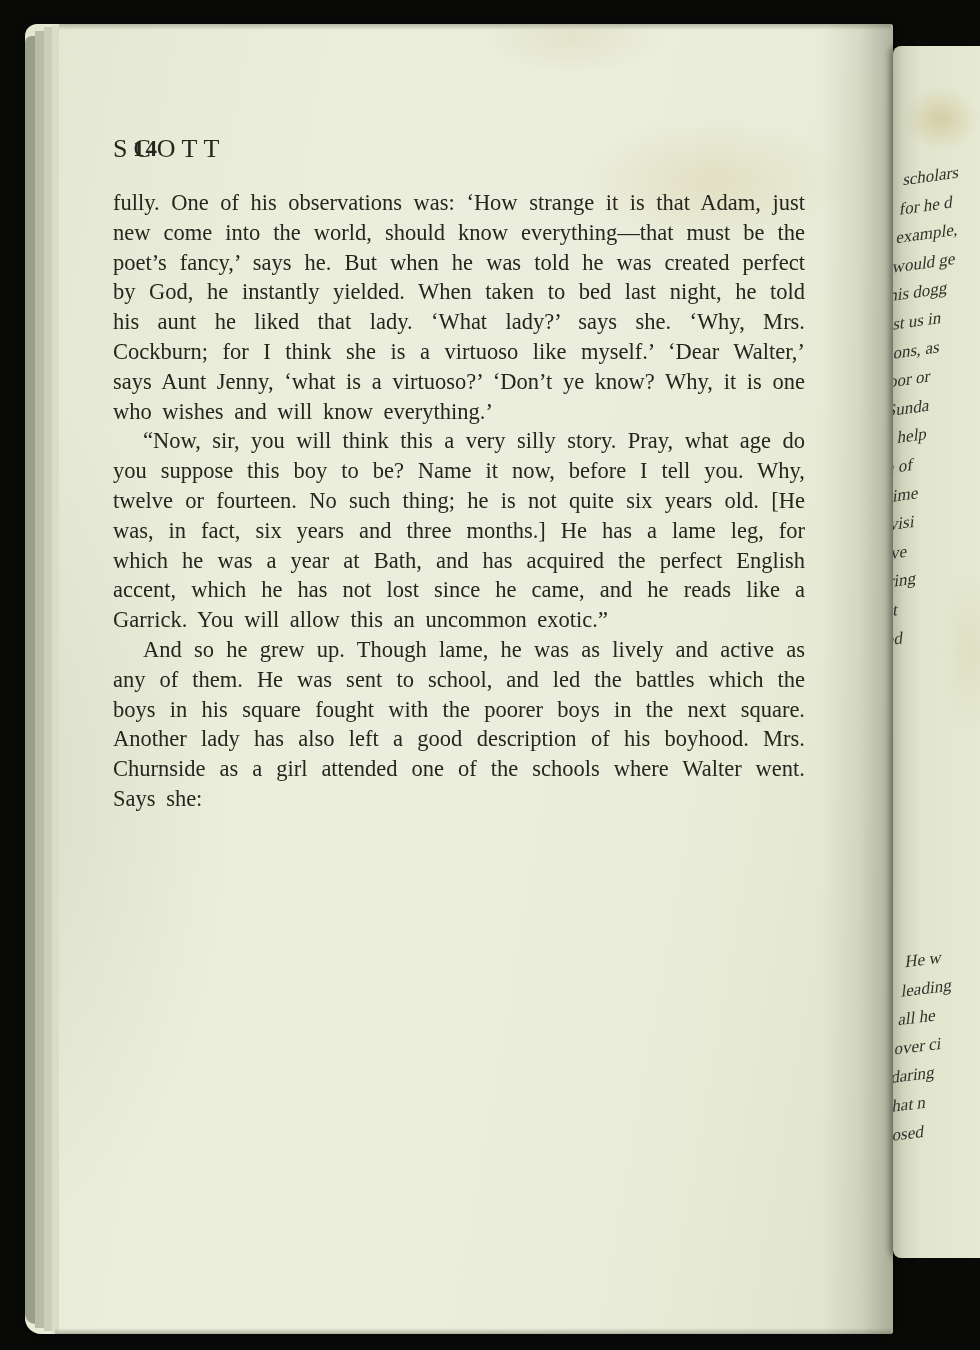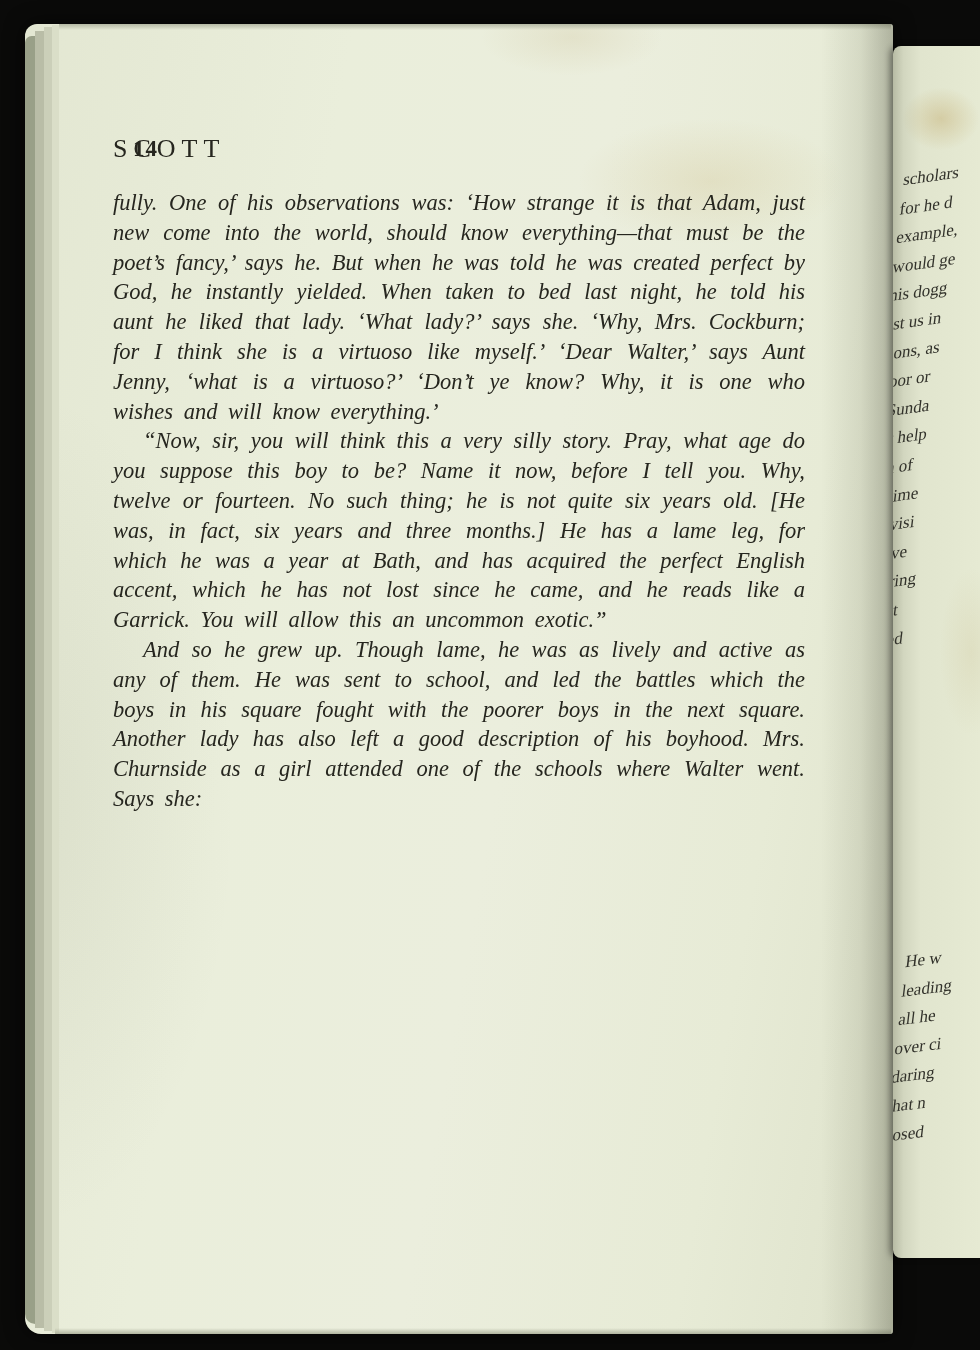--- a/index.html
+++ b/index.html
@@ -57,21 +57,21 @@
   }
   .running-head {
     position: absolute; left: 0; top: 110px; width: 100%;
     text-align: left; font-size: 26px; letter-spacing: 6px;
   }
   .body-text {
     position: absolute; left: 0; top: 164px; width: 100%;
     font-size: 22.5px; line-height: 29.8px;
     text-align: justify; word-spacing: 5px;
   }
-  .body-text p { margin: 0; text-indent: 30px; font-style: italic; }
+  .body-text p { margin: 0; text-indent: 30px; }
   .body-text p:first-child { text-indent: 0; }
 
   
   .adjacent-page {
     position: absolute; left: 893px; top: 46px; width: 87px; height: 1212px;
     background:
       radial-gradient(ellipse 55px 45px at 55% 6%, rgba(180,145,65,0.30), rgba(180,145,65,0) 70%),
       radial-gradient(ellipse 45px 120px at 90% 50%, rgba(175,150,80,0.12), rgba(175,150,80,0) 70%),
       linear-gradient(90deg, #b7bba4 0%, #d2d6bf 12%, #e1e5ce 32%, #e6ead3 100%);
     border-radius: 8px 0 0 8px;

